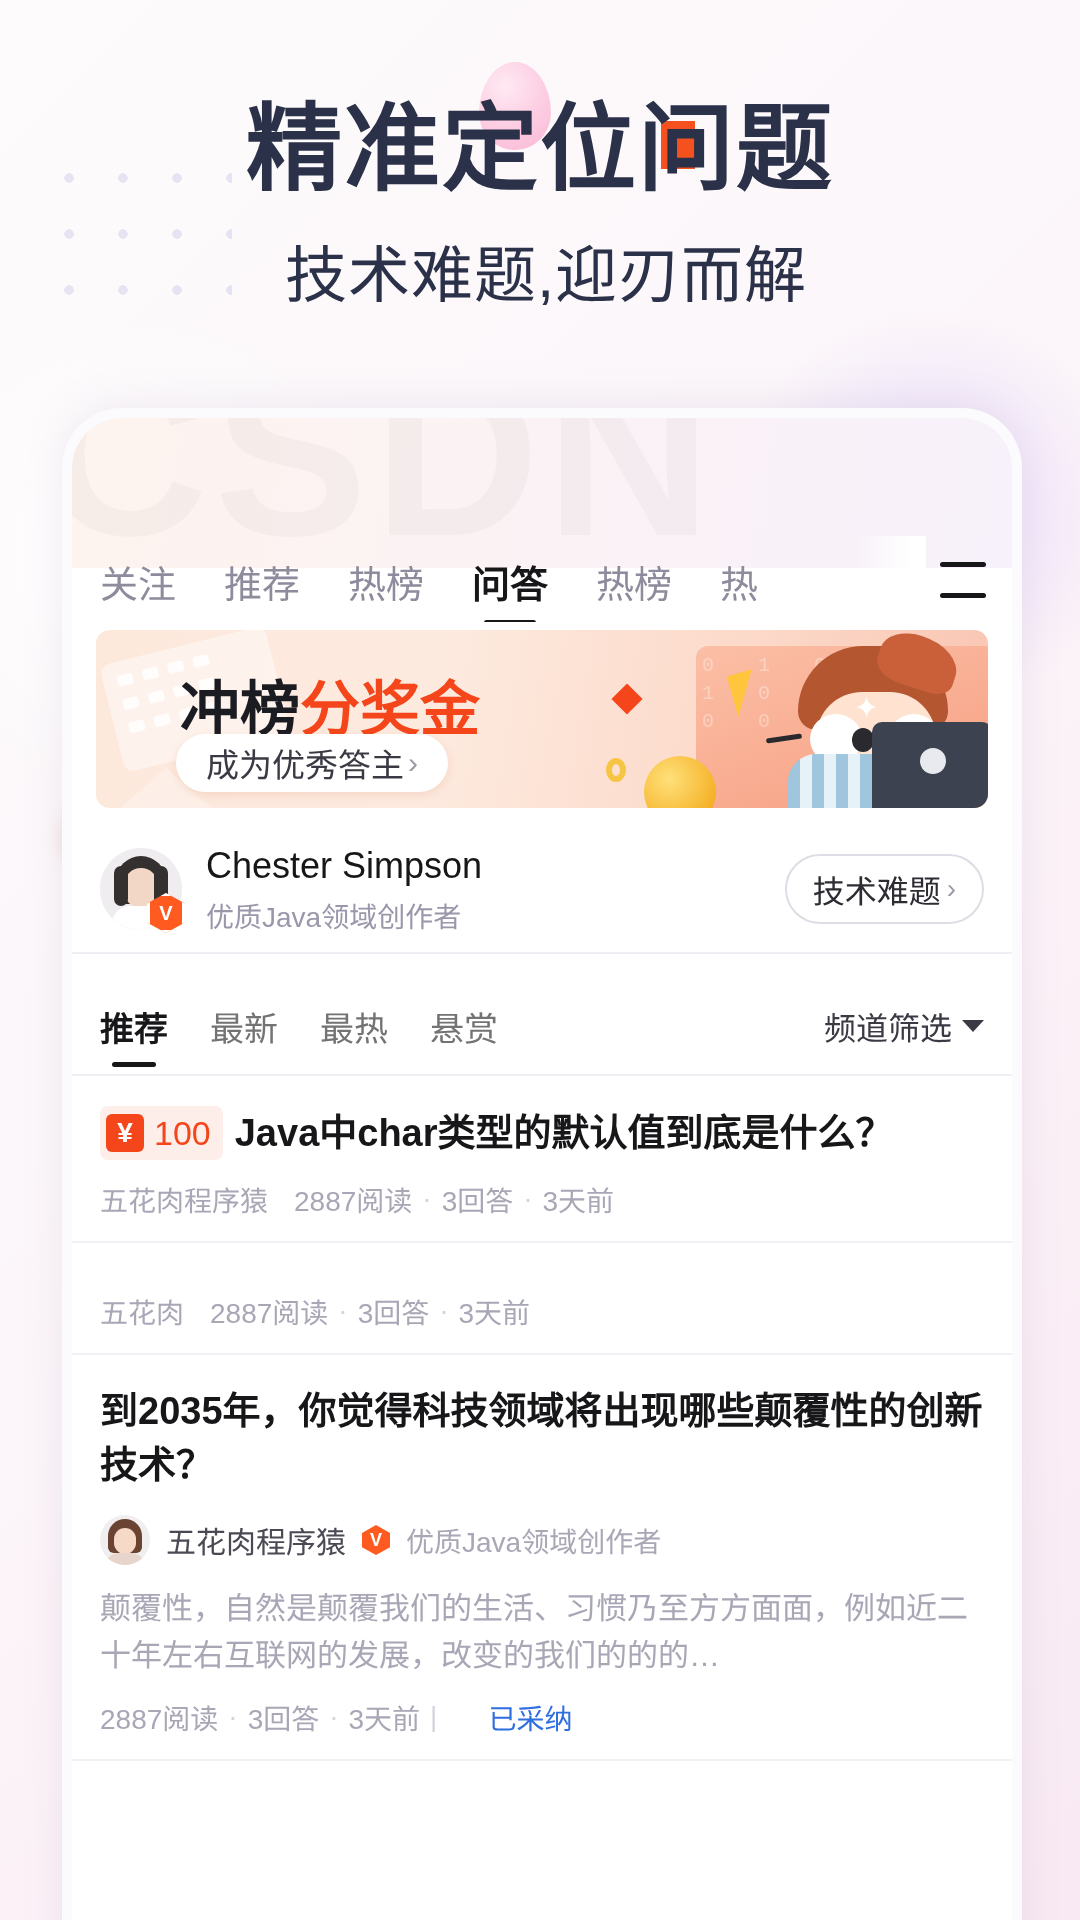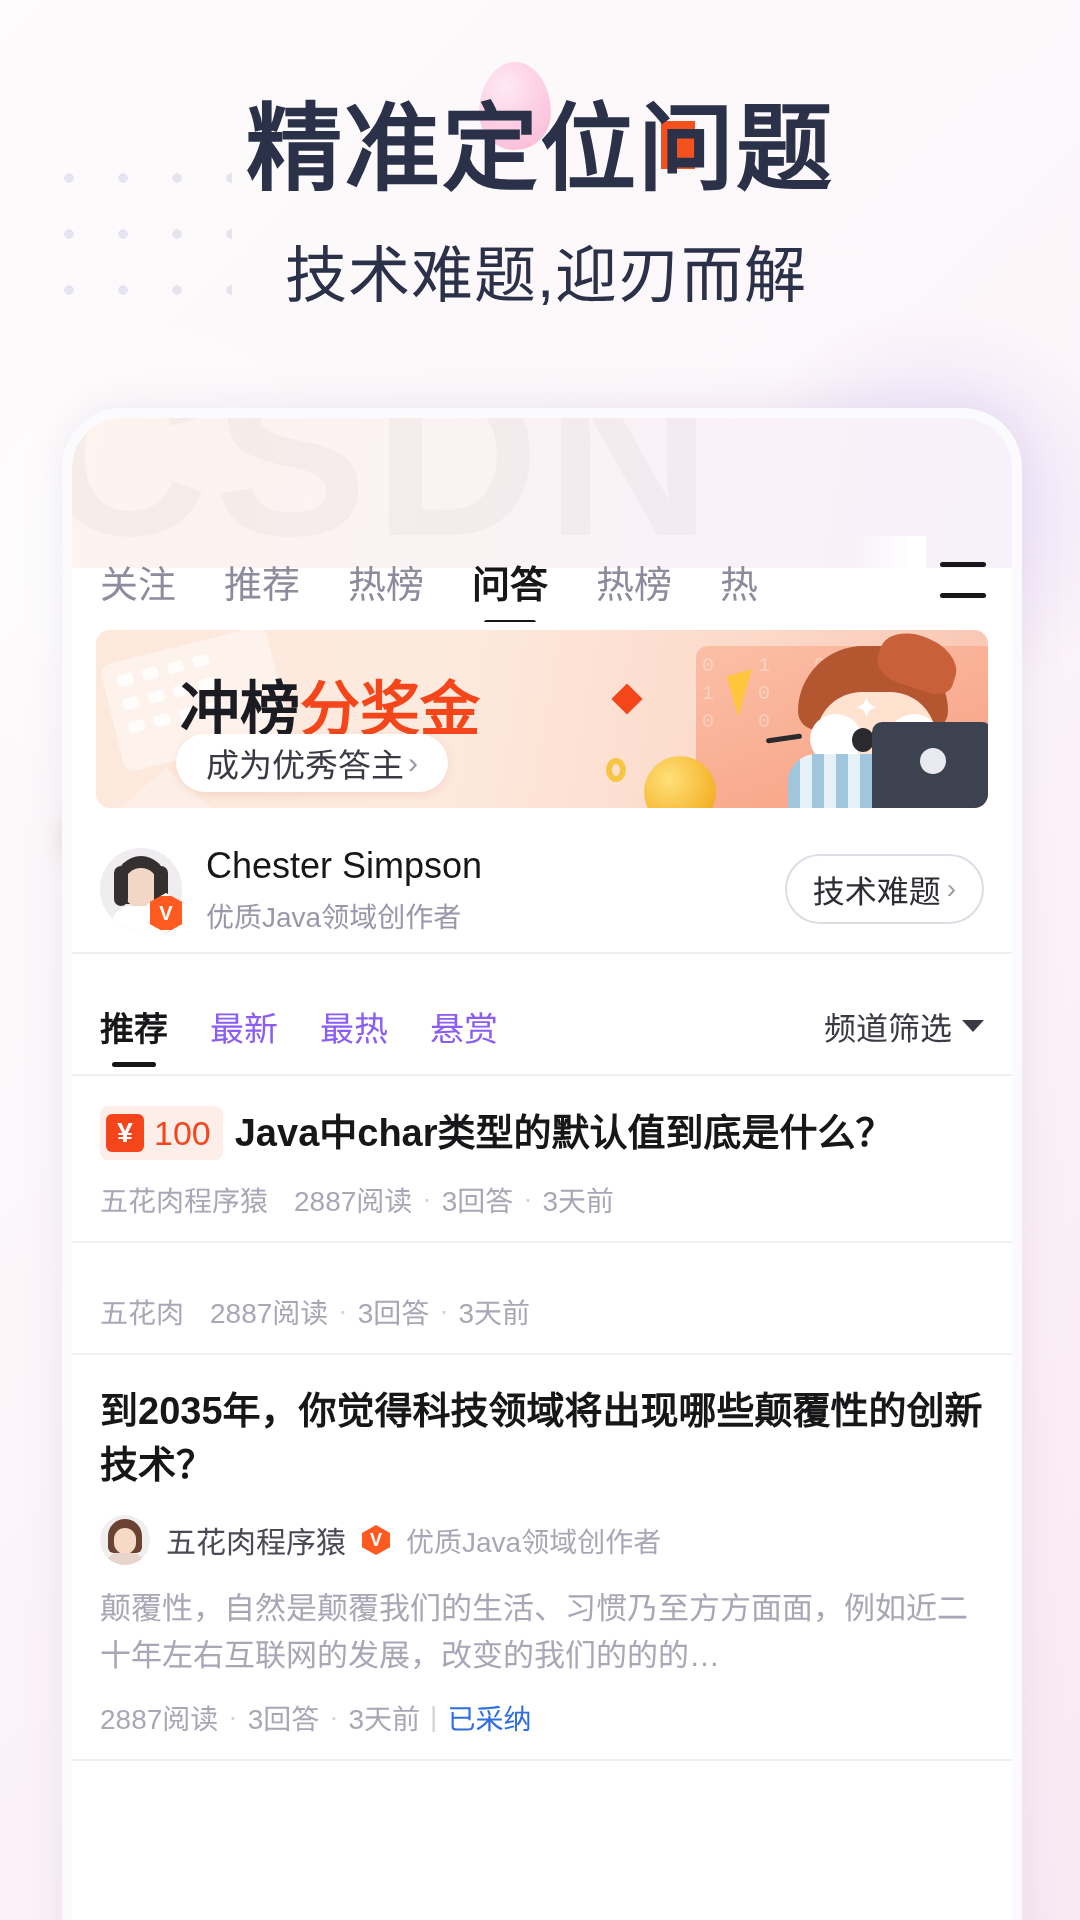--- a/index.html
+++ b/index.html
@@ -132,21 +132,21 @@
   .myqa-btn{height:70px;border-radius:35px;border:2px solid #dedce4;display:flex;align-items:center;
     padding:0 26px;gap:6px;flex:none;}
   .myqa-btn span{font-size:32px;color:#2c2c33;white-space:nowrap;}
   .myqa-btn .chev{font-size:28px;color:#9b9ba5;}
 
   .divider{position:absolute;left:0;width:940px;height:2px;background:#f0eef2;}
 
   
   .filters{position:absolute;left:0;top:560px;width:940px;height:96px;display:flex;align-items:center;padding:0 28px;}
   .f-tabs{display:flex;align-items:baseline;gap:42px;flex:1;}
-  .f-tab{font-size:34px;color:#8b5cf6;position:relative;white-space:nowrap;}
+  .f-tab{font-size:34px;color:#737373;position:relative;white-space:nowrap;}
   .f-tab.active{color:#17171a;font-weight:bold;}
   .f-tab.active::after{content:"";position:absolute;left:50%;transform:translateX(-50%);bottom:-16px;width:44px;height:5px;background:#17171a;border-radius:3px;}
   .f-right{display:flex;align-items:center;gap:10px;}
   .f-right span{font-size:32px;color:#3a3a44;white-space:nowrap;}
   .caret{width:0;height:0;border-left:11px solid transparent;border-right:11px solid transparent;border-top:12px solid #3a3a44;}
 
   
   .list{position:absolute;left:0;top:658px;width:940px;}
   .item{padding:30px 28px 22px;border-bottom:2px solid #f2f0f4;}
   .item-title{font-size:38px;line-height:1.42;color:#17171a;font-weight:bold;}
@@ -160,21 +160,21 @@
   .author-row{display:flex;align-items:center;gap:16px;margin-top:22px;}
   .au-av{width:50px;height:50px;border-radius:50%;overflow:hidden;flex:none;position:relative;background:#f1eef0;}
   .au-hair{position:absolute;left:8px;top:4px;width:34px;height:34px;border-radius:18px 18px 6px 6px;background:#6b4332;}
   .au-face{position:absolute;left:14px;top:13px;width:22px;height:26px;border-radius:11px;background:#f6d9c6;}
   .au-body{position:absolute;left:6px;top:38px;width:38px;height:18px;border-radius:12px 12px 0 0;background:#e7d5cb;}
   .au-name{font-size:30px;color:#4a4a55;}
   .v-sm{width:28px;height:30px;background:#ff5a1f;clip-path:polygon(50% 0,100% 26%,100% 74%,50% 100%,0 74%,0 26%);
     display:flex;align-items:center;justify-content:center;color:#fff;font-size:18px;font-weight:bold;flex:none;}
   .au-desc{font-size:28px;color:#a9a7b6;}
   .excerpt{margin-top:20px;font-size:31px;line-height:1.52;color:#a9a7b6;}
-  .accepted{color:#2f6fe0;}
+  .accepted{color:#2f6fe0;margin-left:41px;}
   .meta-sep{color:#d4d2dc;margin:0 10px;}
 </style>
 </head>
 <body>
 
 <div class="bg-dots"></div>
 <div class="bg-glow-tl"></div>
 <div class="bg-glow-tr"></div>
 <div class="bg-sphere"></div>
 <div class="hero-ball"></div>

